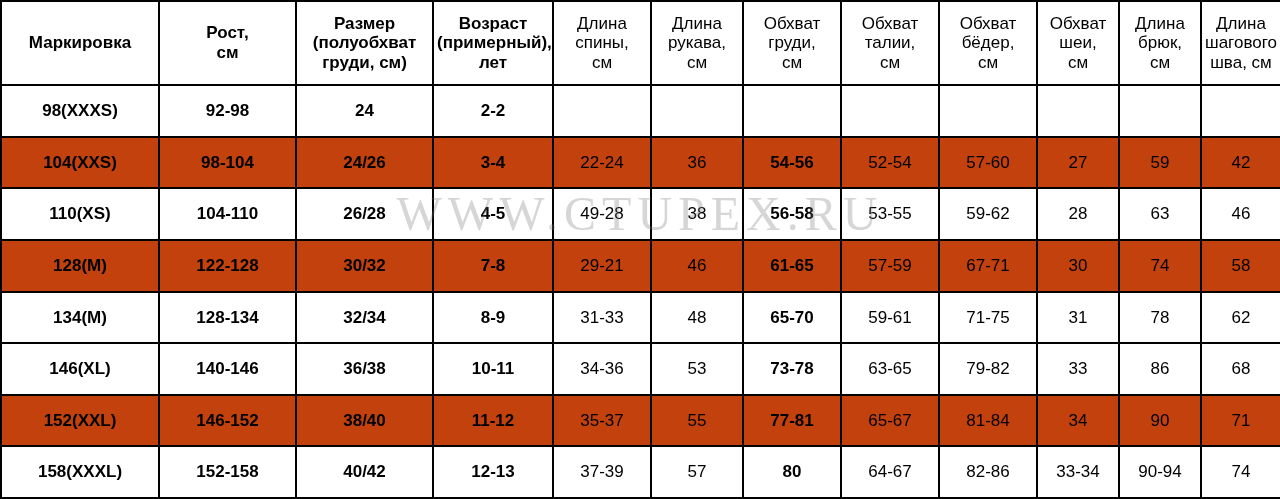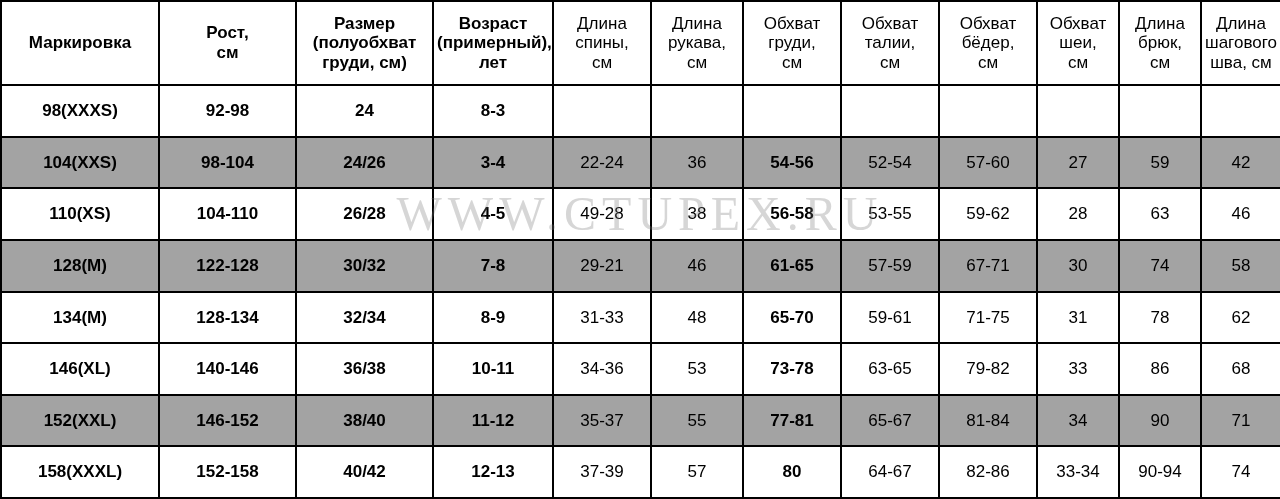--- a/index.html
+++ b/index.html
@@ -44,21 +44,21 @@
     height: 78px;
   }
   tbody tr {
     height: 20px;
     margin-top: 12px;
   }
   tbody td {
     font-size: 19px;
   }
   tr.shaded td {
-    background-color: #a3a3a3;
+    background-color: #c2410c;
   }
   tr.plain td {
     background-color: #ffffff;
   }
   td.b, th.b {
     font-weight: bold;
   }
   td.n {
     font-weight: normal;
   }
@@ -172,21 +172,21 @@
           <div>шагового</div>
           <div>шва, см</div>
         </th>
       </tr>
     </thead>
     <tbody>
       <tr class="plain">
         <td class="b">98(XXXS)</td>
         <td class="b">92-98</td>
         <td class="b">24</td>
-        <td class="b">8-3</td>
+        <td class="b">2-2</td>
         <td class="n"></td>
         <td class="n"></td>
         <td class="b"></td>
         <td class="n"></td>
         <td class="n"></td>
         <td class="n"></td>
         <td class="n"></td>
         <td class="n"></td>
       </tr>
       <tr class="shaded">

